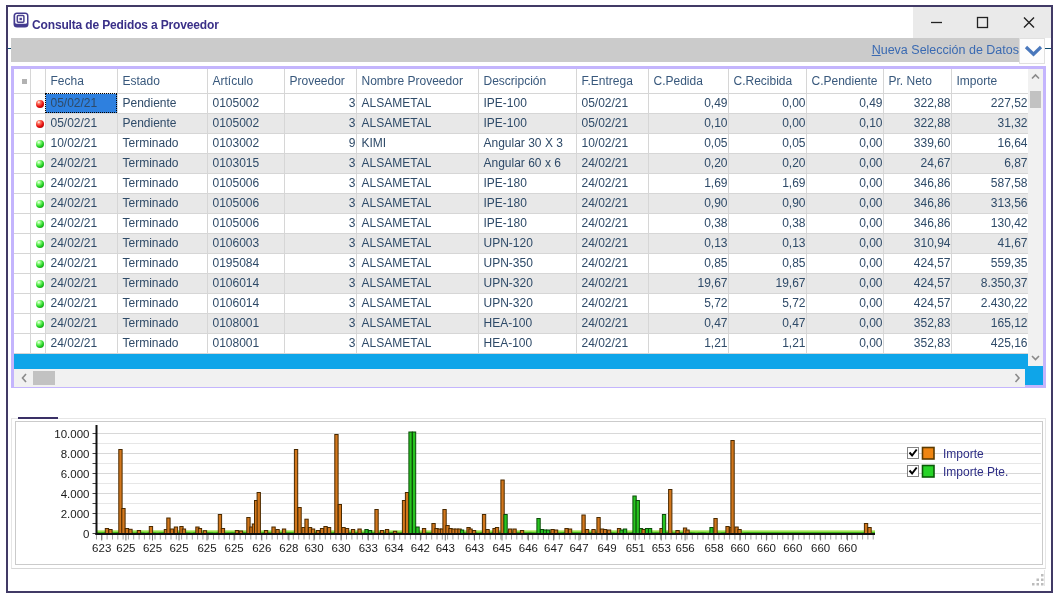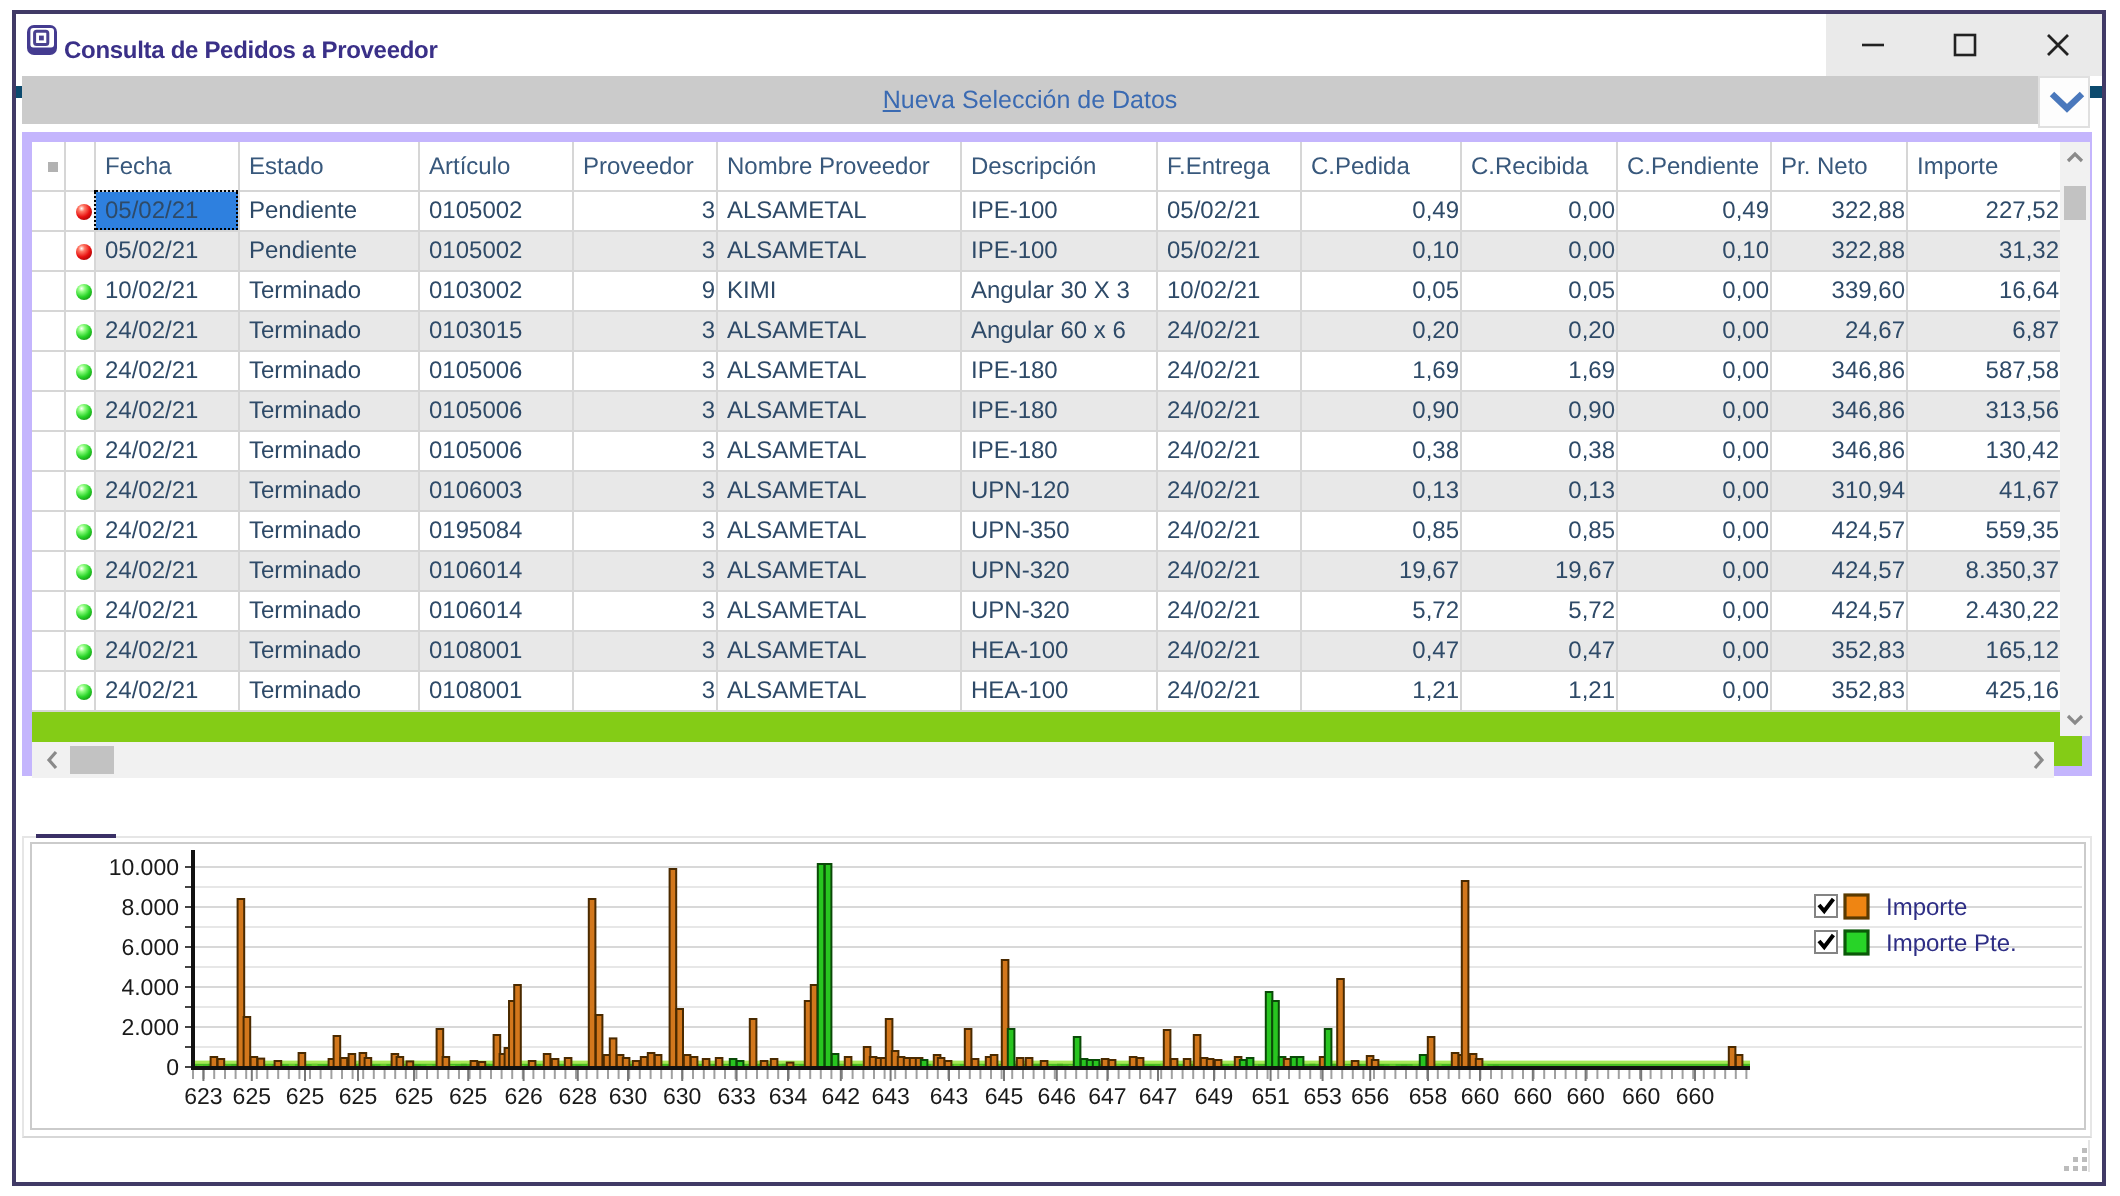--- a/index.html
+++ b/index.html
@@ -1,21 +1,21 @@
 <!DOCTYPE html>
 <html><head><meta charset="utf-8"><style>
 * { margin:0; padding:0; box-sizing:border-box; }
 html,body { width:1060px; height:598px; background:#fff; font-family:"Liberation Sans",sans-serif; overflow:hidden; }
 #win { position:absolute; left:6px; top:5px; width:1047px; height:588px; border:2px solid #413a66; background:#fff; }
-#tb { position:absolute; left:0; top:0; width:100%; height:42px; background:#fff; border-bottom:6px solid #0c4a6e; }
+#tb { position:absolute; left:0; top:0; width:100%; height:42px; background:#fff; border-bottom:1px solid #0c4a6e; }
 #tb .ttl { position:absolute; left:24px; top:11px; font-size:12px; font-weight:bold; color:#3a3088; letter-spacing:-0.15px; }
 #btns { position:absolute; right:0; top:0; width:138px; height:31px; background:#eaeaea; }
-#nueva { position:absolute; left:3px; top:31px; width:1008px; height:24px; background:#cbcbcb; text-align:center; line-height:24px; font-size:12.5px; color:#3a6ab2; }
+#nueva { position:absolute; left:3px; top:31px; width:1008px; height:24px; background:#cbcbcb; text-align:right; line-height:24px; font-size:12.5px; color:#3a6ab2; }
 #chevbox { position:absolute; left:1011px; top:31px; width:26px; height:26px; background:#fdfdfd; border:1px solid #e0e0e0; }
-#tbl { position:absolute; left:3px; top:59px; width:1035px; height:322px; border:5px solid #c4b5fd; background:#84cc16;padding-left:28px; }
+#tbl { position:absolute; left:3px; top:59px; width:1035px; height:322px; border:3px solid #c4b5fd; background:#0ea5e9;padding-left:28px; }
 table.grid { position:absolute; left:0; top:0; border-collapse:collapse; table-layout:fixed; width:1014px; }
 table.grid td { border-right:1px solid #d6d6d6; border-bottom:1px solid #d6d6d6; font-size:12px; color:#2e4a68; height:20px; padding:0 0 0 5px; white-space:nowrap; overflow:hidden; }
 tr.hd td { height:24px; color:#38587c; background:#fff; }
 tr.odd td { background:#fff; }
 tr.even td { background:#e8e8e8; }
 tr.odd td.sel, tr.odd td.ind, tr.even td.sel, tr.even td.ind { background:#fff; }
 td.num { text-align:right; padding:0 5px 0 0; }
 td.fec { padding-left:2px; }
 td.selc { background:#2e80df !important; outline:1px dotted #000; outline-offset:-1px; }
 .sq { display:inline-block; width:5px; height:5px; background:#b2b2b2; margin-left:3px; margin-bottom:1px; }

